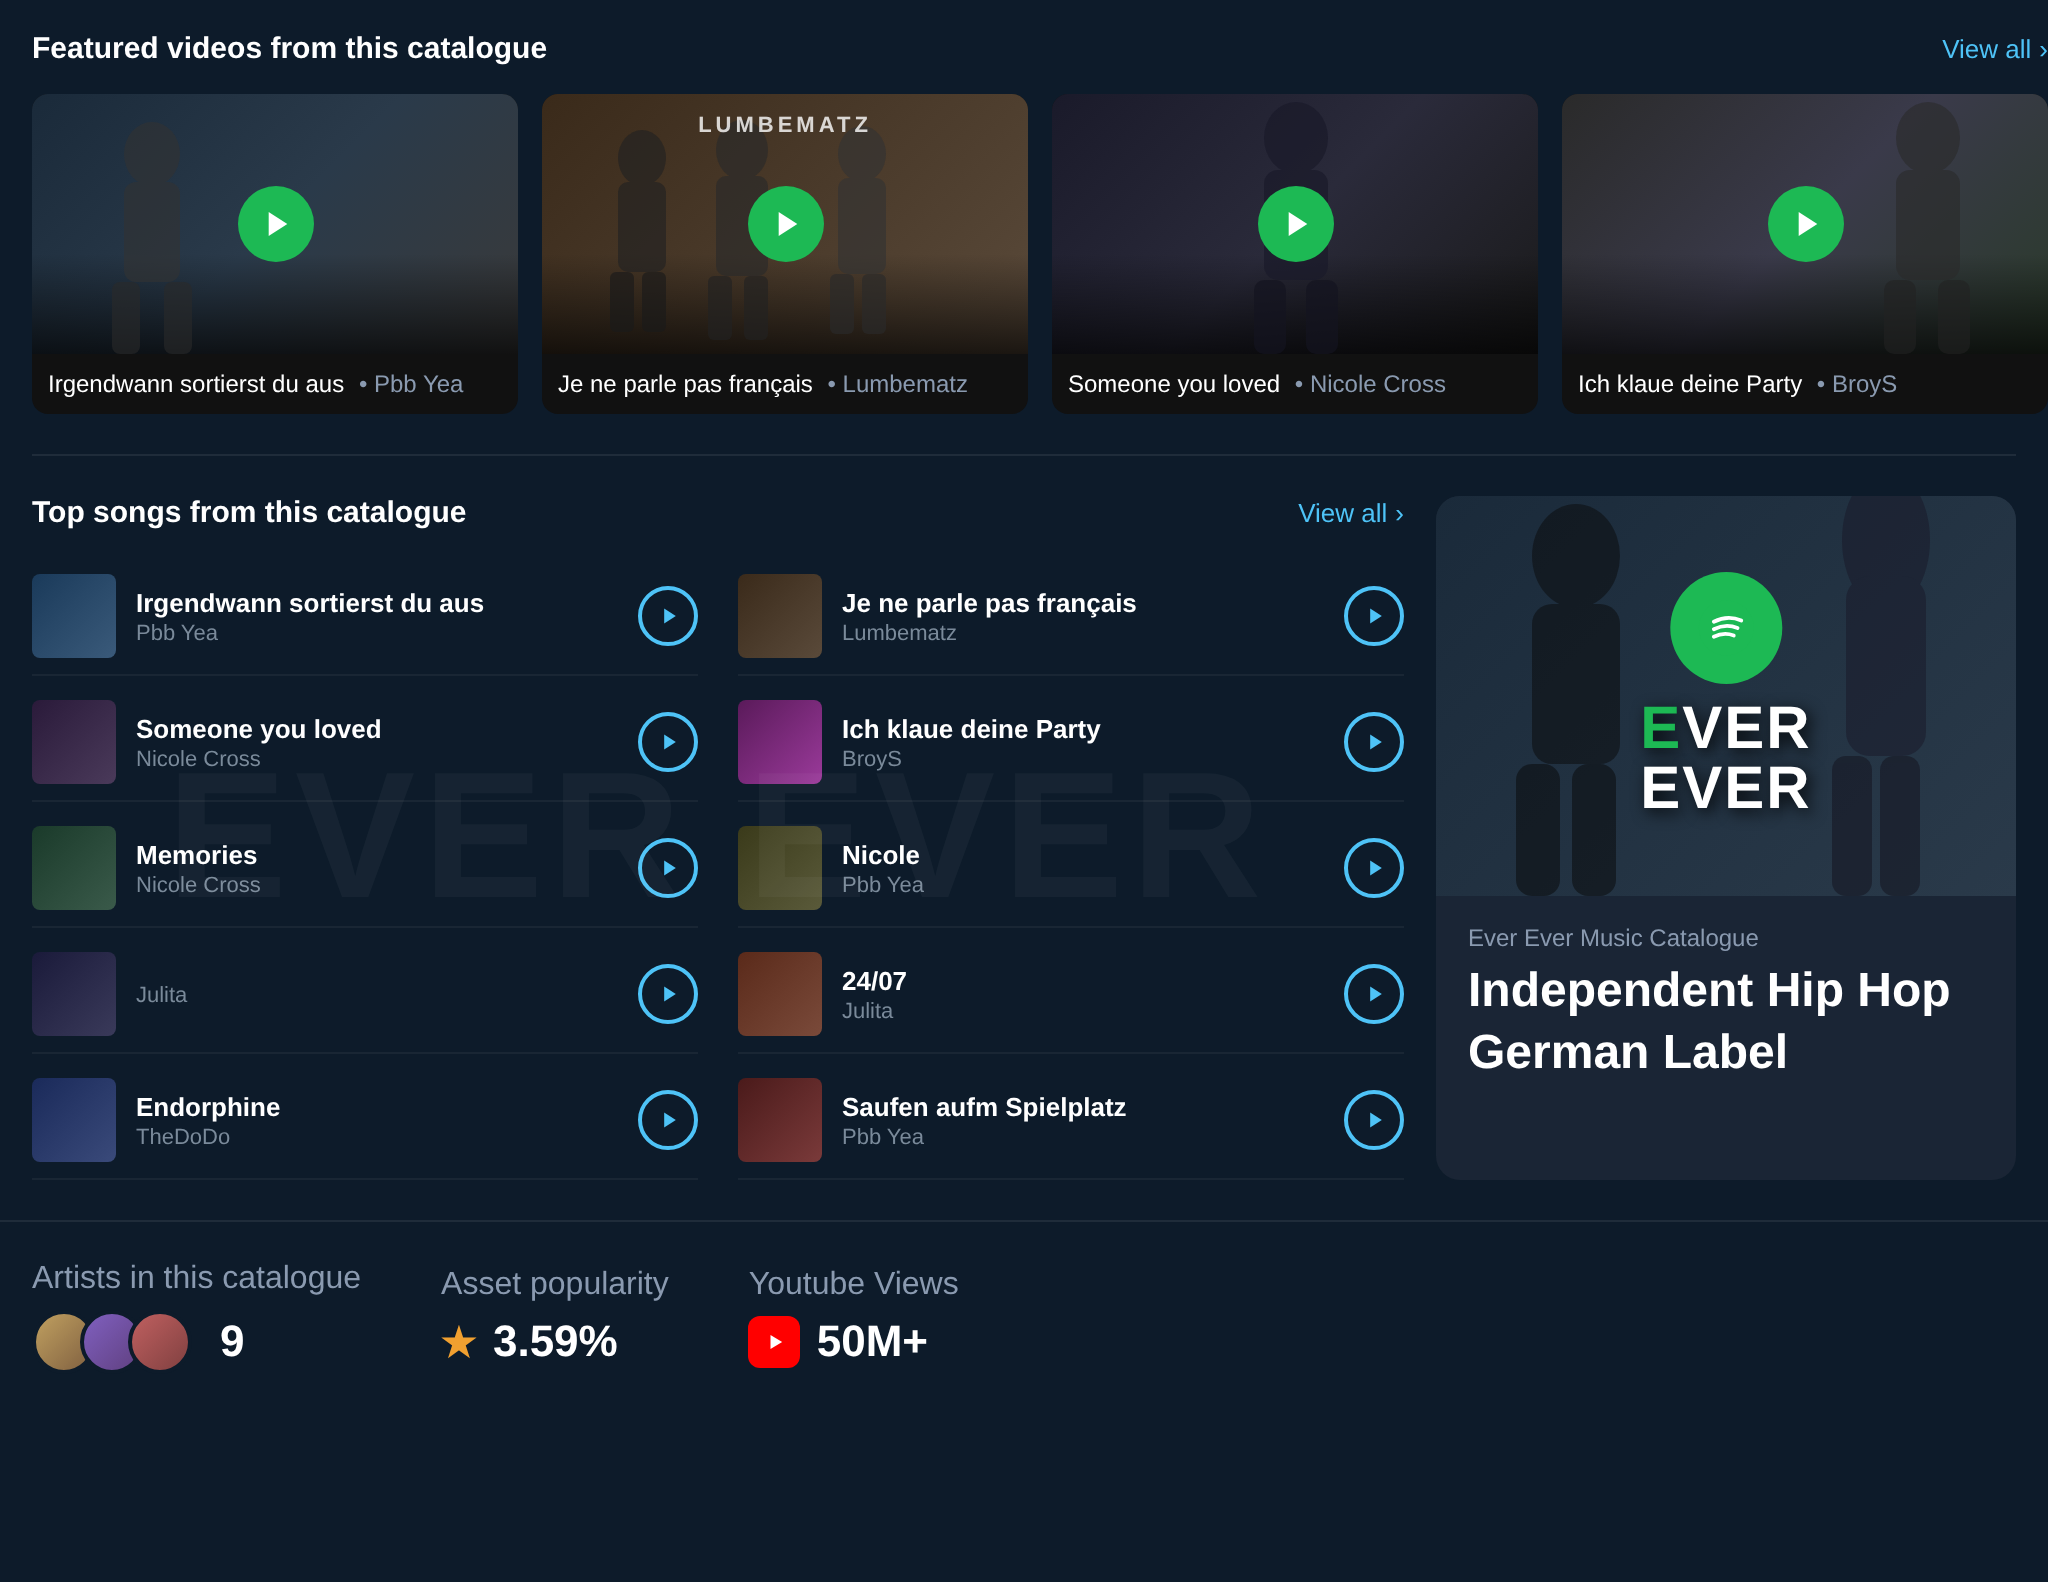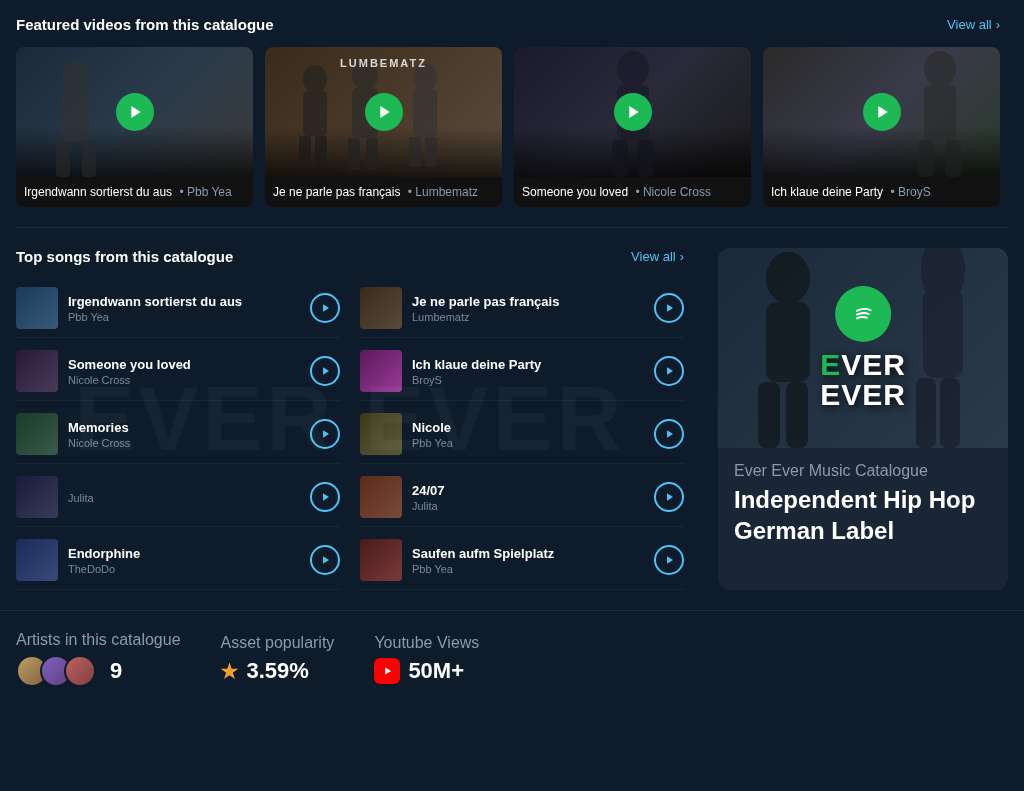--- a/index.html
+++ b/index.html
@@ -7,21 +7,21 @@
       font-family: Arial, sans-serif;
       background: #0d1b2a;
       color: #fff;
       width: 1024px;
       min-height: 791px;
       overflow-x: hidden;
     }
 
     
     .featured-section {
-      padding: 16px 24px 20px 16px;
+      padding: 16px 0 20px 16px;
       background: #0d1b2a;
     }
     .section-header {
       display: flex;
       align-items: center;
       justify-content: space-between;
       margin-bottom: 14px;
     }
     .section-title {
       font-size: 15px;
@@ -100,21 +100,21 @@
     
     .divider {
       height: 1px;
       background: rgba(255,255,255,0.08);
       margin: 0 16px;
     }
 
     
     .main-content {
       display: flex;
-      gap: 18px;
+      gap: 0;
       padding: 20px 16px 20px 16px;
       position: relative;
     }
     .songs-section {
       flex: 1;
       margin-right: 16px;
     }
 
     .songs-grid {
       display: grid;
@@ -216,21 +216,21 @@
       display: flex;
       align-items: center;
       justify-content: center;
       margin: 0 auto 8px;
     }
     .catalogue-info {
       padding: 14px 16px;
       background: #1a2535;
     }
     .catalogue-sub {
-      font-size: 16px;
+      font-size: 12px;
       color: #8a9ab0;
       margin-bottom: 4px;
     }
     .catalogue-name {
       font-size: 24px;
       font-weight: 700;
       color: #fff;
       line-height: 1.3;
     }
 

